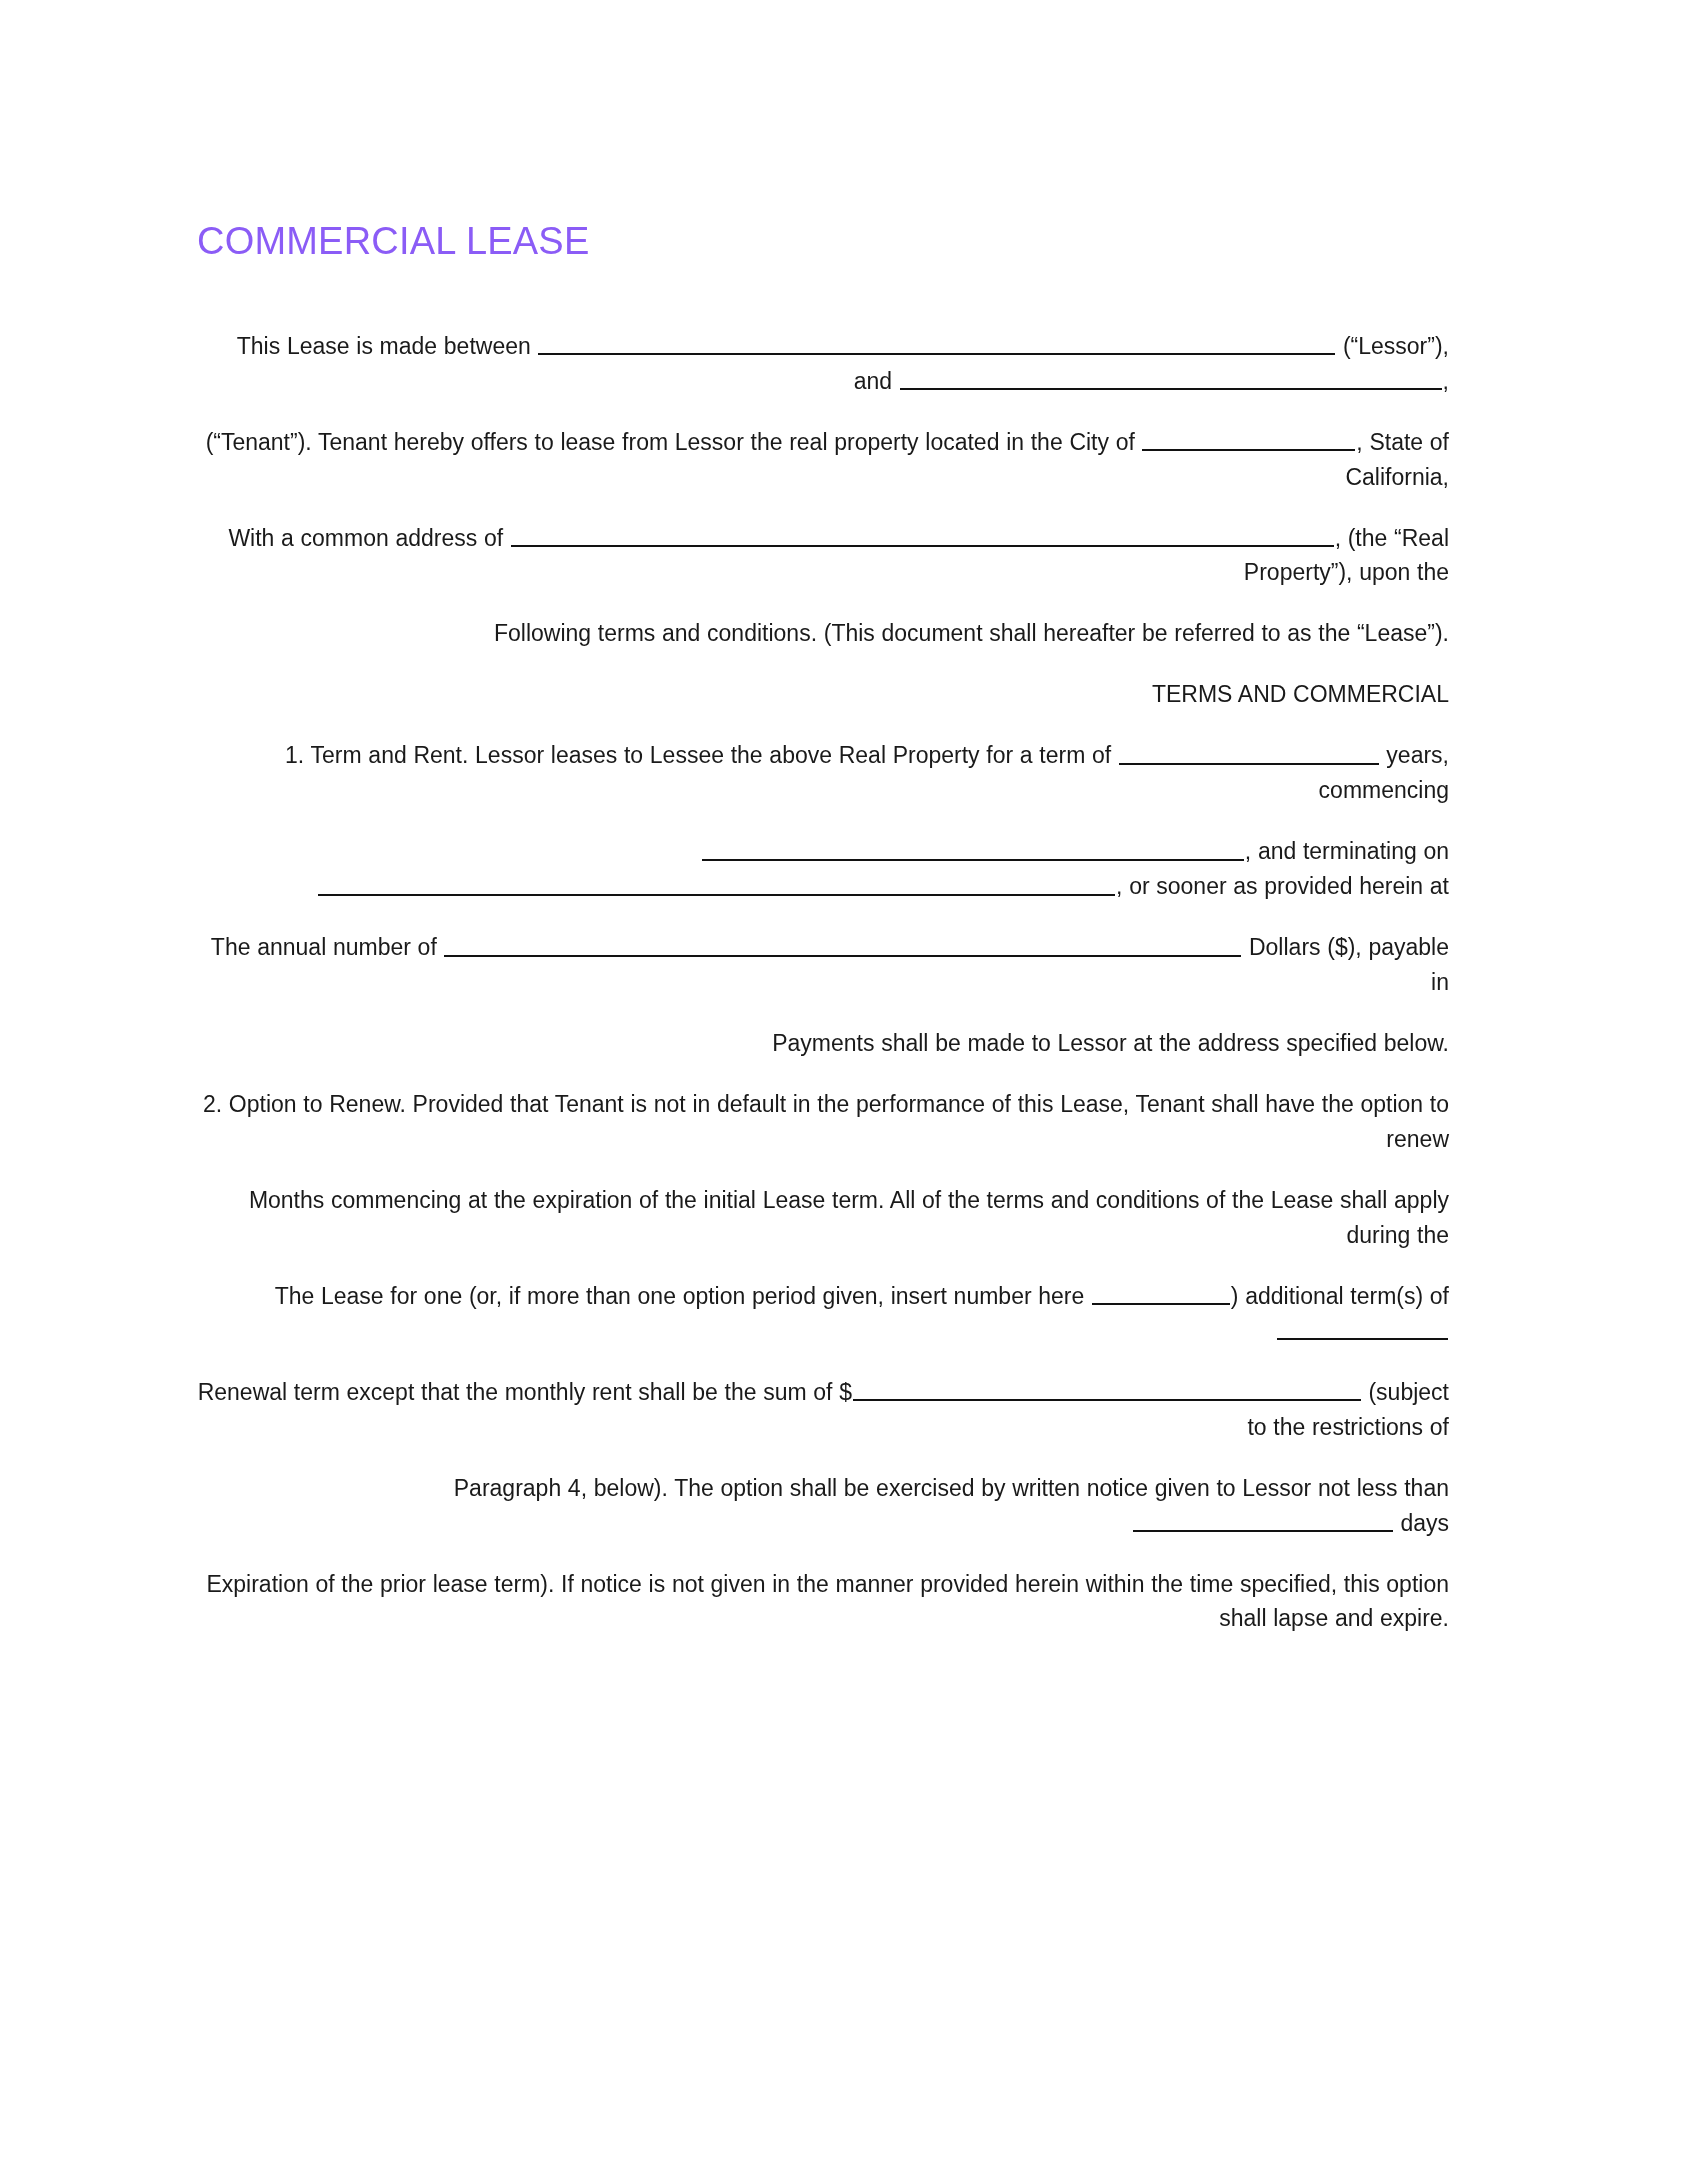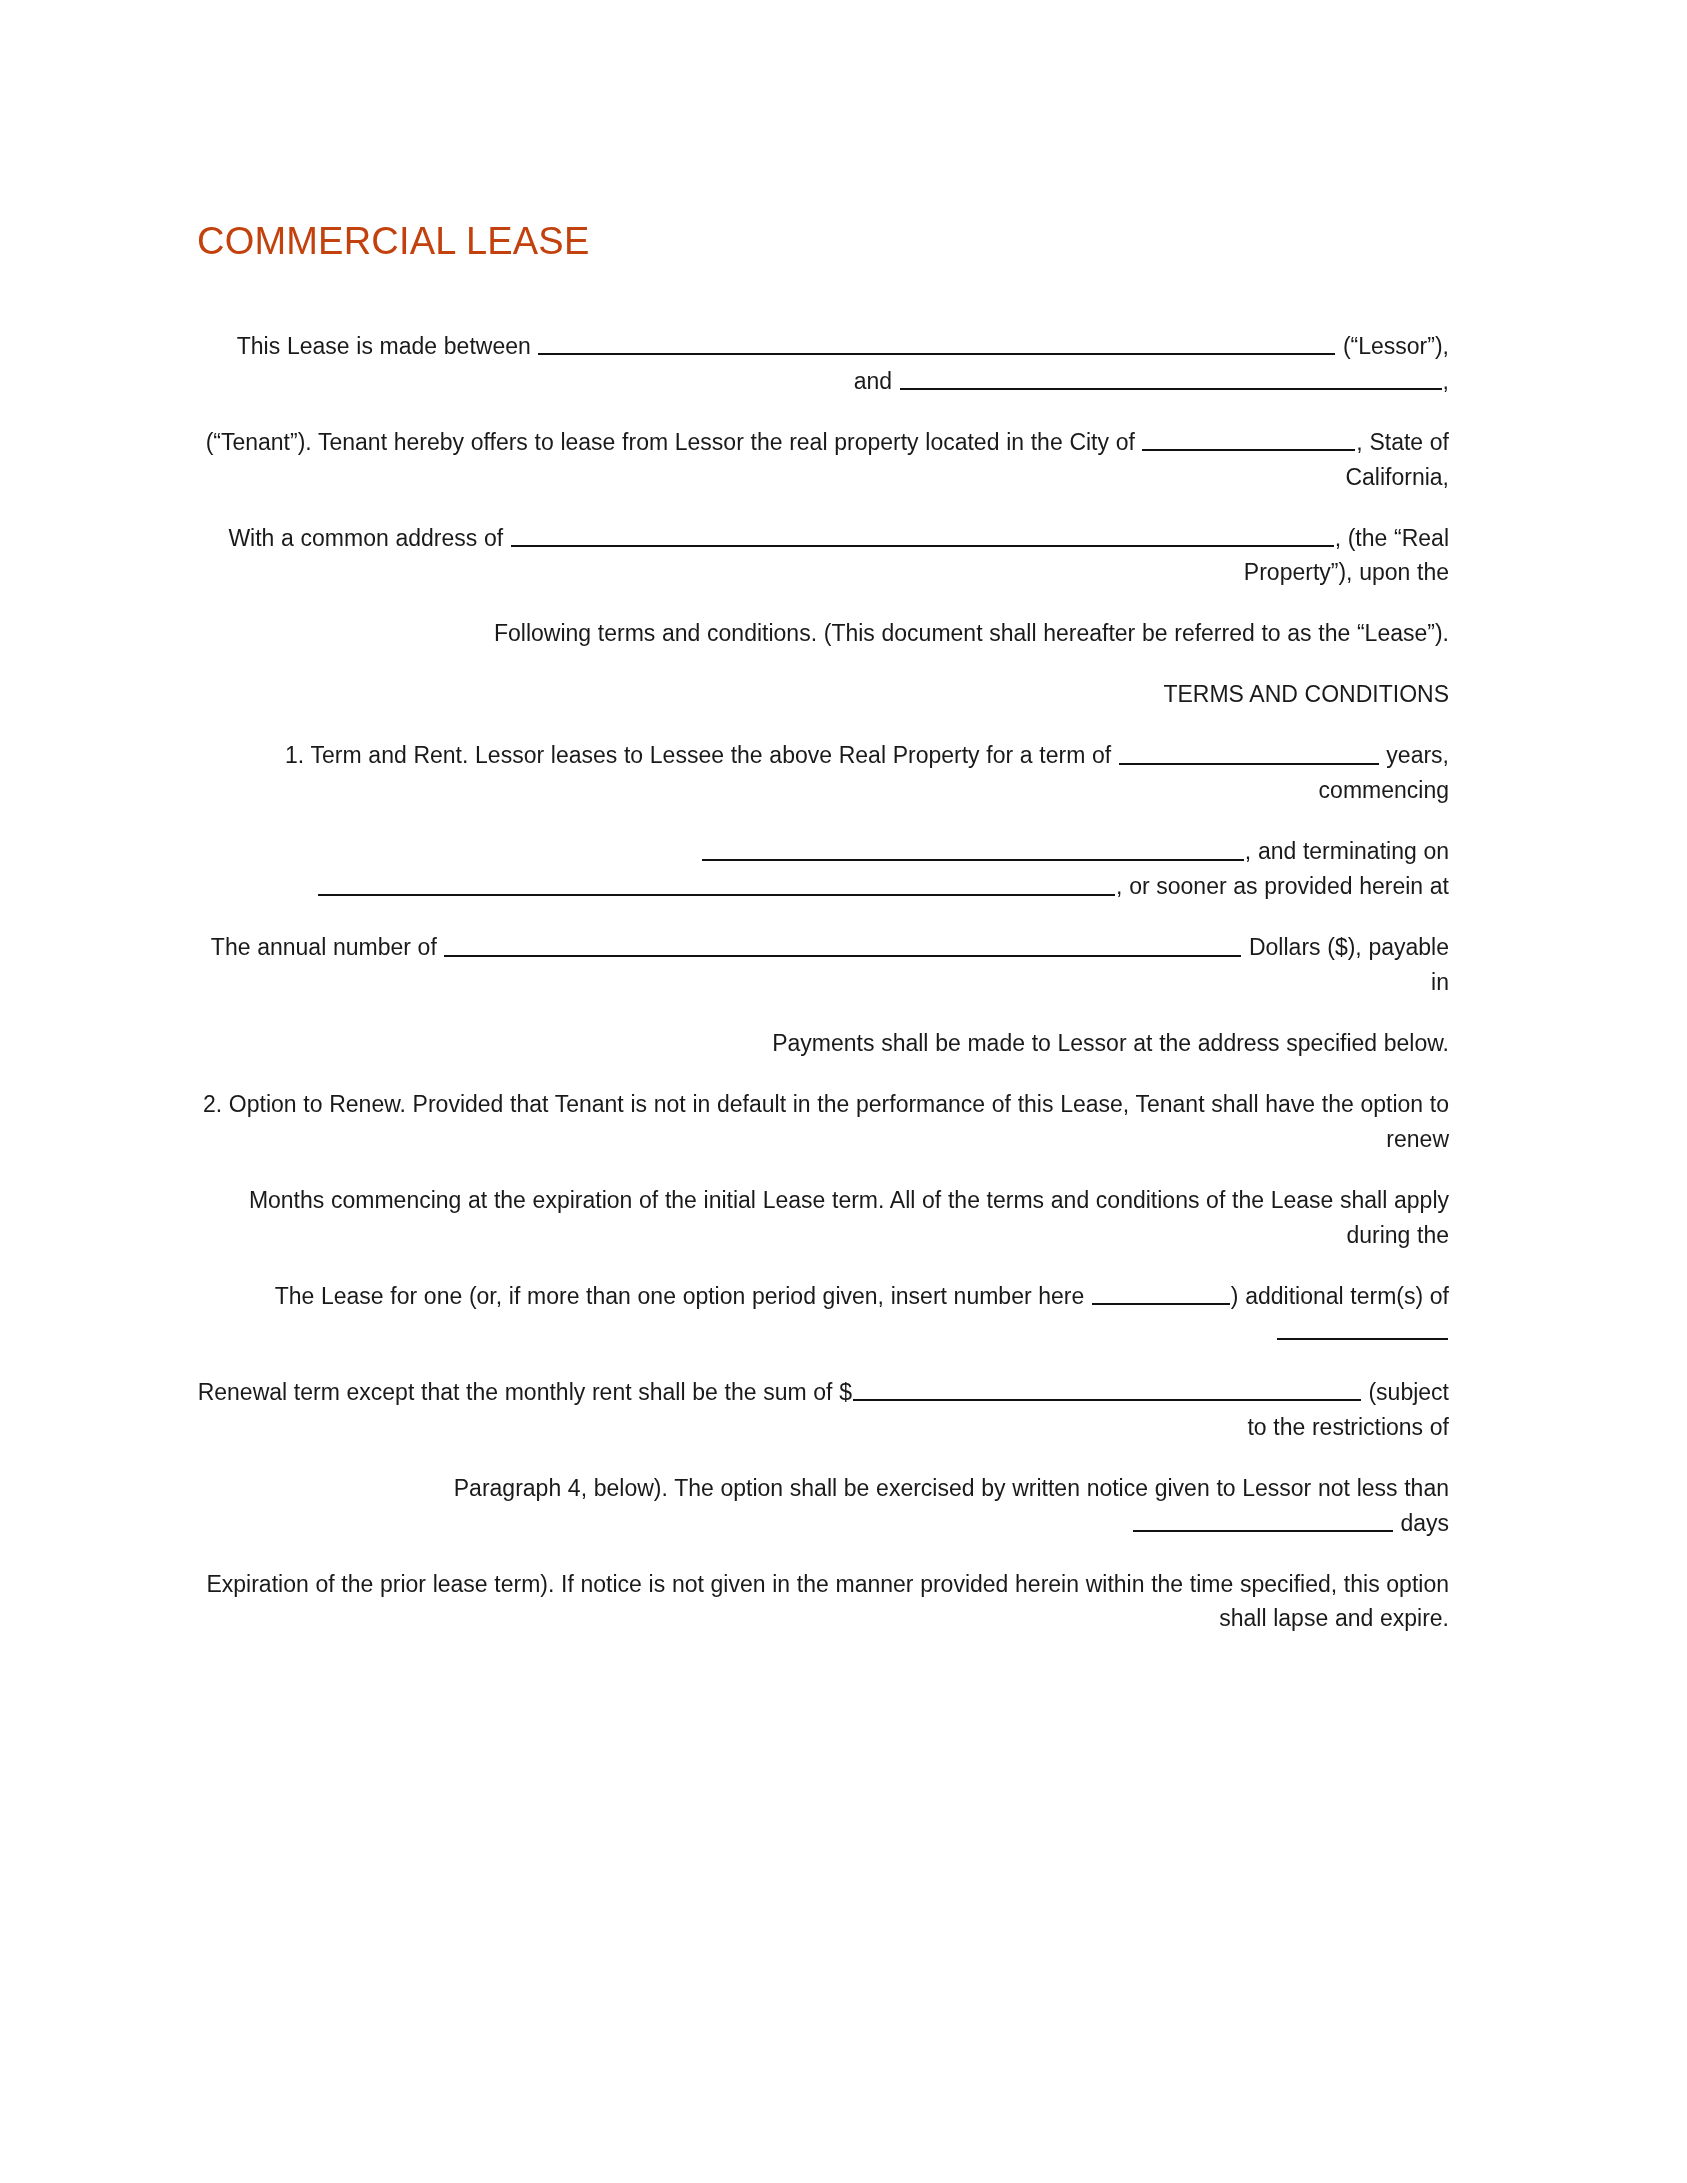--- a/index.html
+++ b/index.html
@@ -17,21 +17,21 @@
     box-sizing: border-box;
     
     padding: 220px 238px 0 197px;
     font-family: "Liberation Sans", "DejaVu Sans", sans-serif;
     overflow: hidden;
   }
 
   .doc-title {
     font-size: 38px;
     font-weight: 400;
-    color: #c2410c;
+    color: #8b5cf6;
     letter-spacing: 0.2px;
     line-height: 1.15;
     margin: 0 0 65px 0;
     padding: 0;
     white-space: nowrap;
   }
 
   .para {
     font-size: 23px;
     line-height: 1.52;
@@ -69,21 +69,21 @@
 <div class="page">
 
   <h1 class="doc-title">COMMERCIAL LEASE</h1>
 
   <div class="body">
 
   <p class="para"><span>This Lease is made between </span><span class="blank w-5xl"></span><span> (“Lessor”), and </span><span class="blank w-4xl"></span><span>,</span></p>
       <p class="para"><span>(“Tenant”). Tenant hereby offers to lease from Lessor the real property located in the City of </span><span class="blank w-m"></span><span>, State of California,</span></p>
       <p class="para"><span>With a common address of </span><span class="blank w-6xl"></span><span>, (the “Real Property”), upon the</span></p>
       <p class="para"><span>Following terms and conditions. (This document shall hereafter be referred to as the “Lease”).</span></p>
-      <p class="para"><span>TERMS AND CONDITIONS</span></p>
+      <p class="para"><span>TERMS AND COMMERCIAL</span></p>
       <p class="para"><span>1. Term and Rent. Lessor leases to Lessee the above Real Property for a term of </span><span class="blank w-l"></span><span> years, commencing</span></p>
       <p class="para"><span class="blank w-4xl"></span><span>, and terminating on </span><span class="blank w-5xl"></span><span>, or sooner as provided herein at</span></p>
       <p class="para"><span>The annual number of </span><span class="blank w-5xl"></span><span> Dollars ($), payable in</span></p>
       <p class="para"><span>Payments shall be made to Lessor at the address specified below.</span></p>
       <p class="para"><span>2. Option to Renew. Provided that Tenant is not in default in the performance of this Lease, Tenant shall have the option to renew</span></p>
       <p class="para"><span>Months commencing at the expiration of the initial Lease term. All of the terms and conditions of the Lease shall apply during the</span></p>
       <p class="para"><span>The Lease for one (or, if more than one option period given, insert number here </span><span class="blank w-s"></span><span>) additional term(s) of </span><span class="blank w-sm"></span></p>
       <p class="para"><span>Renewal term except that the monthly rent shall be the sum of $</span><span class="blank w-3xl"></span><span> (subject to the restrictions of</span></p>
       <p class="para"><span>Paragraph 4, below). The option shall be exercised by written notice given to Lessor not less than </span><span class="blank w-l"></span><span> days</span></p>
       <p class="para"><span>Expiration of the prior lease term). If notice is not given in the manner provided herein within the time specified, this option shall lapse and expire.</span></p>

